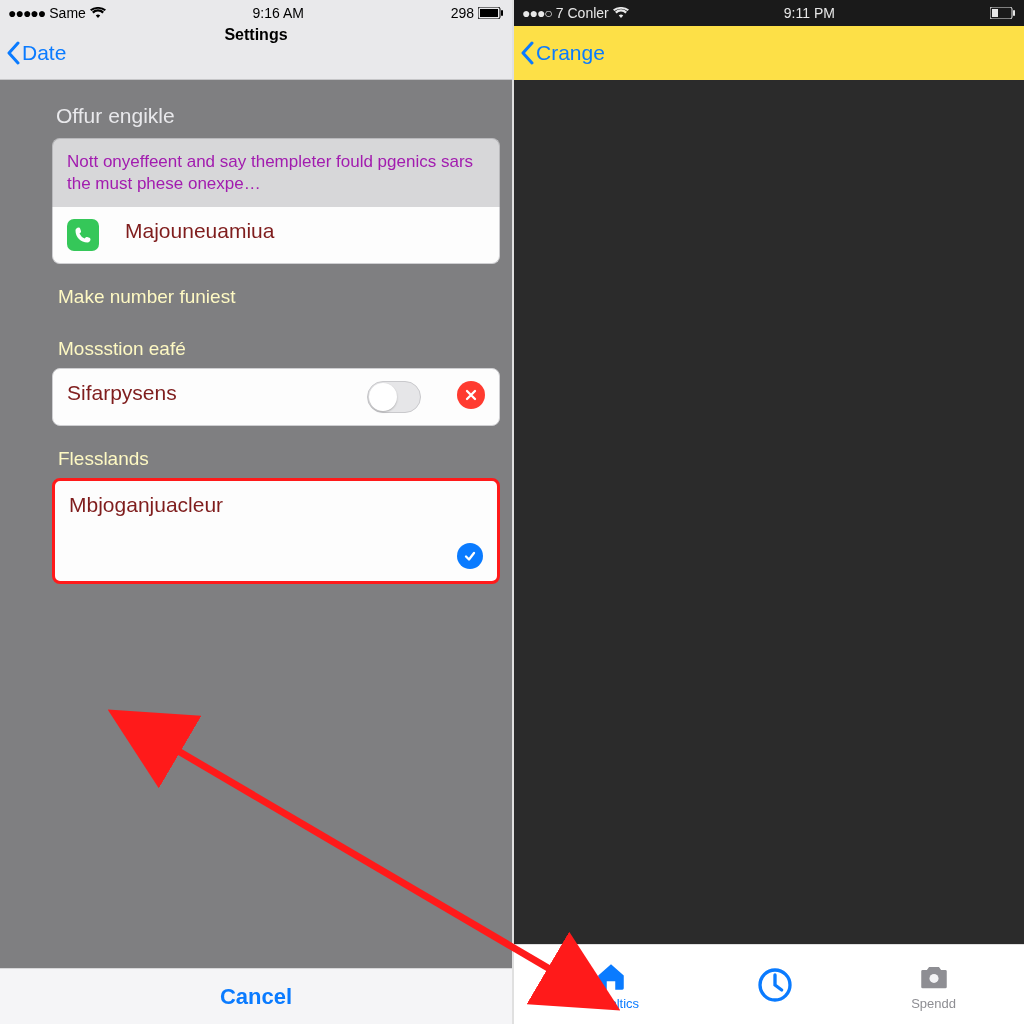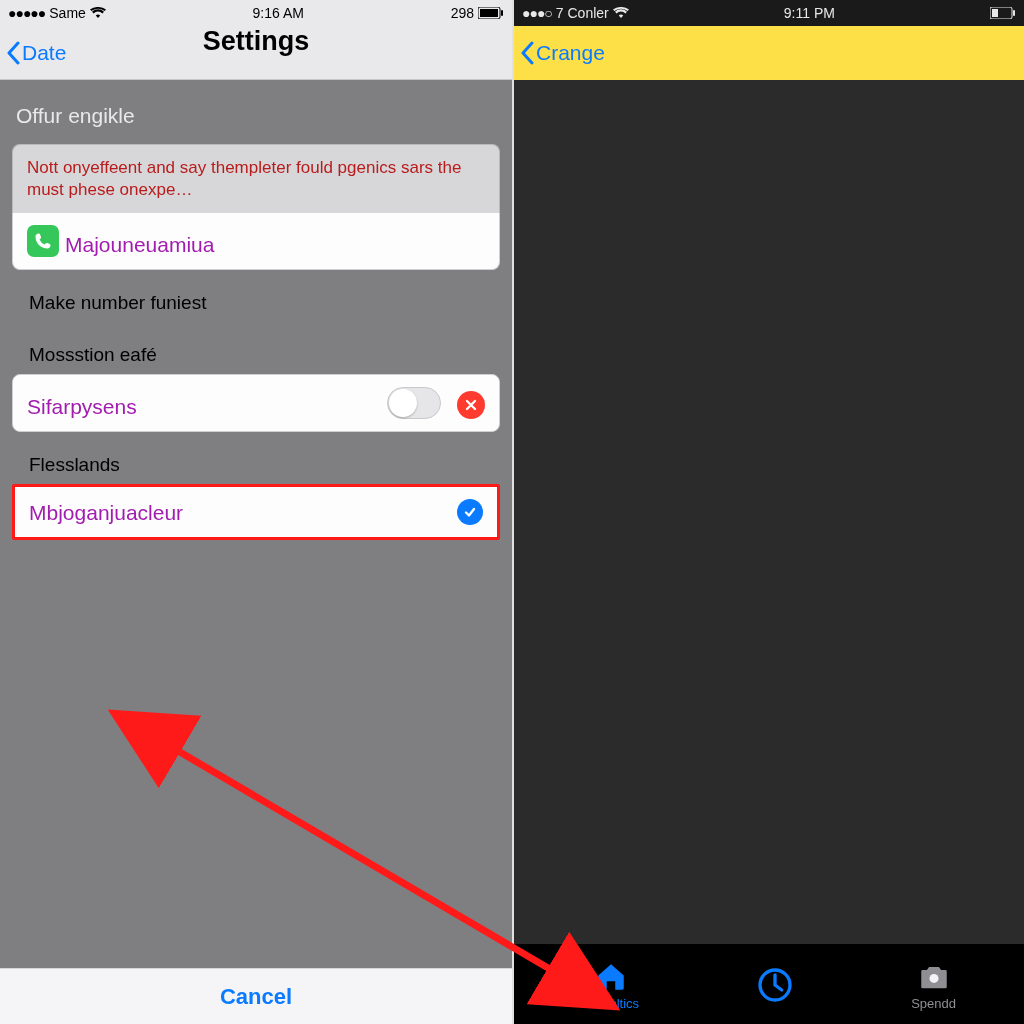--- a/index.html
+++ b/index.html
@@ -16,55 +16,55 @@
   .sb-time { font-weight: 400; }
   .status-light { background: #e9e9eb; color: #000; }
   .status-dark { background: #1a1a1a; color: #e8e8e8; }
   .dots { letter-spacing: -1px; }
   .wifi-icon svg, .battery-icon svg, .signal-icon svg { display: block; }
 
   
   .nav-bar { height: 54px; display: flex; align-items: flex-start; justify-content: center; position: relative; padding: 0 10px; }
   .nav-light { background: #e9e9eb; color: #000; border-bottom: 1px solid rgba(0,0,0,.15); }
   .nav-dark { background: #fde047; color: #e8e8e8; }
-  .nav-title { font-size: 27px; font-weight: 700; }
+  .nav-title { font-size: 16px; font-weight: 700; }
   .back-btn { position: absolute; left: 6px; top: 0; bottom: 0; display: flex; align-items: center; gap: 2px; color: #0a7bff; font-size: 21px; }
   .back-chevron svg { display:block; }
 
   
-  .content { flex: 1; overflow: hidden; padding-top: 24px; }
+  .content { flex: 1; overflow: hidden; padding-top: 24px; padding-left: 40px; }
   .sec-header { color: #e9e9ec; font-size: 21px; padding: 0 16px 10px; }
-  .info-card { margin: 6px 12px 0; background: #d7d7d9; border: 1px solid #b9b9bc; border-radius: 8px; padding: 12px 14px; font-size: 17px; color: #b91c1c; line-height: 1.3; }
+  .info-card { margin: 0 12px 0; background: #d7d7d9; border: 1px solid #b9b9bc; border-radius: 8px; padding: 12px 14px; font-size: 17px; color: #a21caf; line-height: 1.3; }
   .cell-list { margin: 0 12px; }
-  .cell { background: #fdfdfd; border: 1px solid #cfcfd2; border-radius: 8px; padding: 12px 14px; display: flex; align-items: flex-end; gap: 6px; font-size: 21px; color: #a21caf; min-height: 56px; }
+  .cell { background: #fdfdfd; border: 1px solid #cfcfd2; border-radius: 8px; padding: 12px 14px; display: flex; align-items: flex-start; gap: 26px; font-size: 21px; color: #7f1d1d; min-height: 56px; }
   .cell-first-group .cell { border-top-left-radius: 0; border-top-right-radius: 0; border-top: none; }
   .info-card { border-bottom-left-radius: 0; border-bottom-right-radius: 0; border-bottom: none; }
 
   .phone-icon { width: 32px; height: 32px; border-radius: 7px; background: #35c759; display: flex; align-items: center; justify-content: center; color:#fff; }
 
   .space { height: 22px; }
-  .sec-label { color: #000000; font-size: 19px; padding: 0 18px 8px; margin-left: 11px; }
+  .sec-label { color: #fef9c3; font-size: 19px; padding: 0 18px 8px; }
 
   .toggle { margin-left: auto; width: 54px; height: 32px; border-radius: 16px; background: #e6e6e8; border:1px solid #c9c9cc; position: relative; }
   .toggle .knob { position:absolute; width:28px; height:28px; border-radius:50%; background:#fff; top:1px; left:1px; box-shadow:0 1px 2px rgba(0,0,0,.25);}
   .delete-badge { width:28px; height:28px; border-radius:50%; background:#ff3b30; display:flex; align-items:center; justify-content:center; margin-left:10px; }
   .delete-badge svg { display:block; }
 
-  .checked-cell { border: 3px solid #ff1a1a; border-radius: 2px; }
+  .checked-cell { border: 3px solid #ff1a1a; border-radius: 8px; flex-direction: column; }
   .check-badge { margin-left:auto; width:26px; height:26px; border-radius:50%; background:#0a7bff; display:flex; align-items:center; justify-content:center; }
   .check-badge svg { display:block; }
 
   
   .bottom-bar-left { height: 56px; background: #f5f5f7; border-top: 1px solid rgba(0,0,0,.12); display:flex; align-items:center; justify-content:center; color:#0a7bff; font-size:22px; font-weight:600; }
 
   
   .dark-body { flex:1; background:#2b2b2b; }
 
   
-  .tab-bar { height: 80px; background:#000000; border-top:1px solid rgba(0,0,0,.12); display:flex; align-items:center; justify-content:space-around; padding: 6px 10px 4px; text-align: center; }
+  .tab-bar { height: 80px; background:#ffffff; border-top:1px solid rgba(0,0,0,.12); display:flex; align-items:center; justify-content:space-around; padding: 6px 10px 4px; text-align: center; }
   .tab { display:flex; flex-direction:column; align-items:center; gap:2px; font-size:13px; }
   .tab-active { color:#0a7bff; }
   .tab-inactive { color:#8e8e93; }
   .tab svg { display:block; }
 
   
   .arrow-svg { position:absolute; pointer-events:none; }
 </style>
 </head>
 <body>

